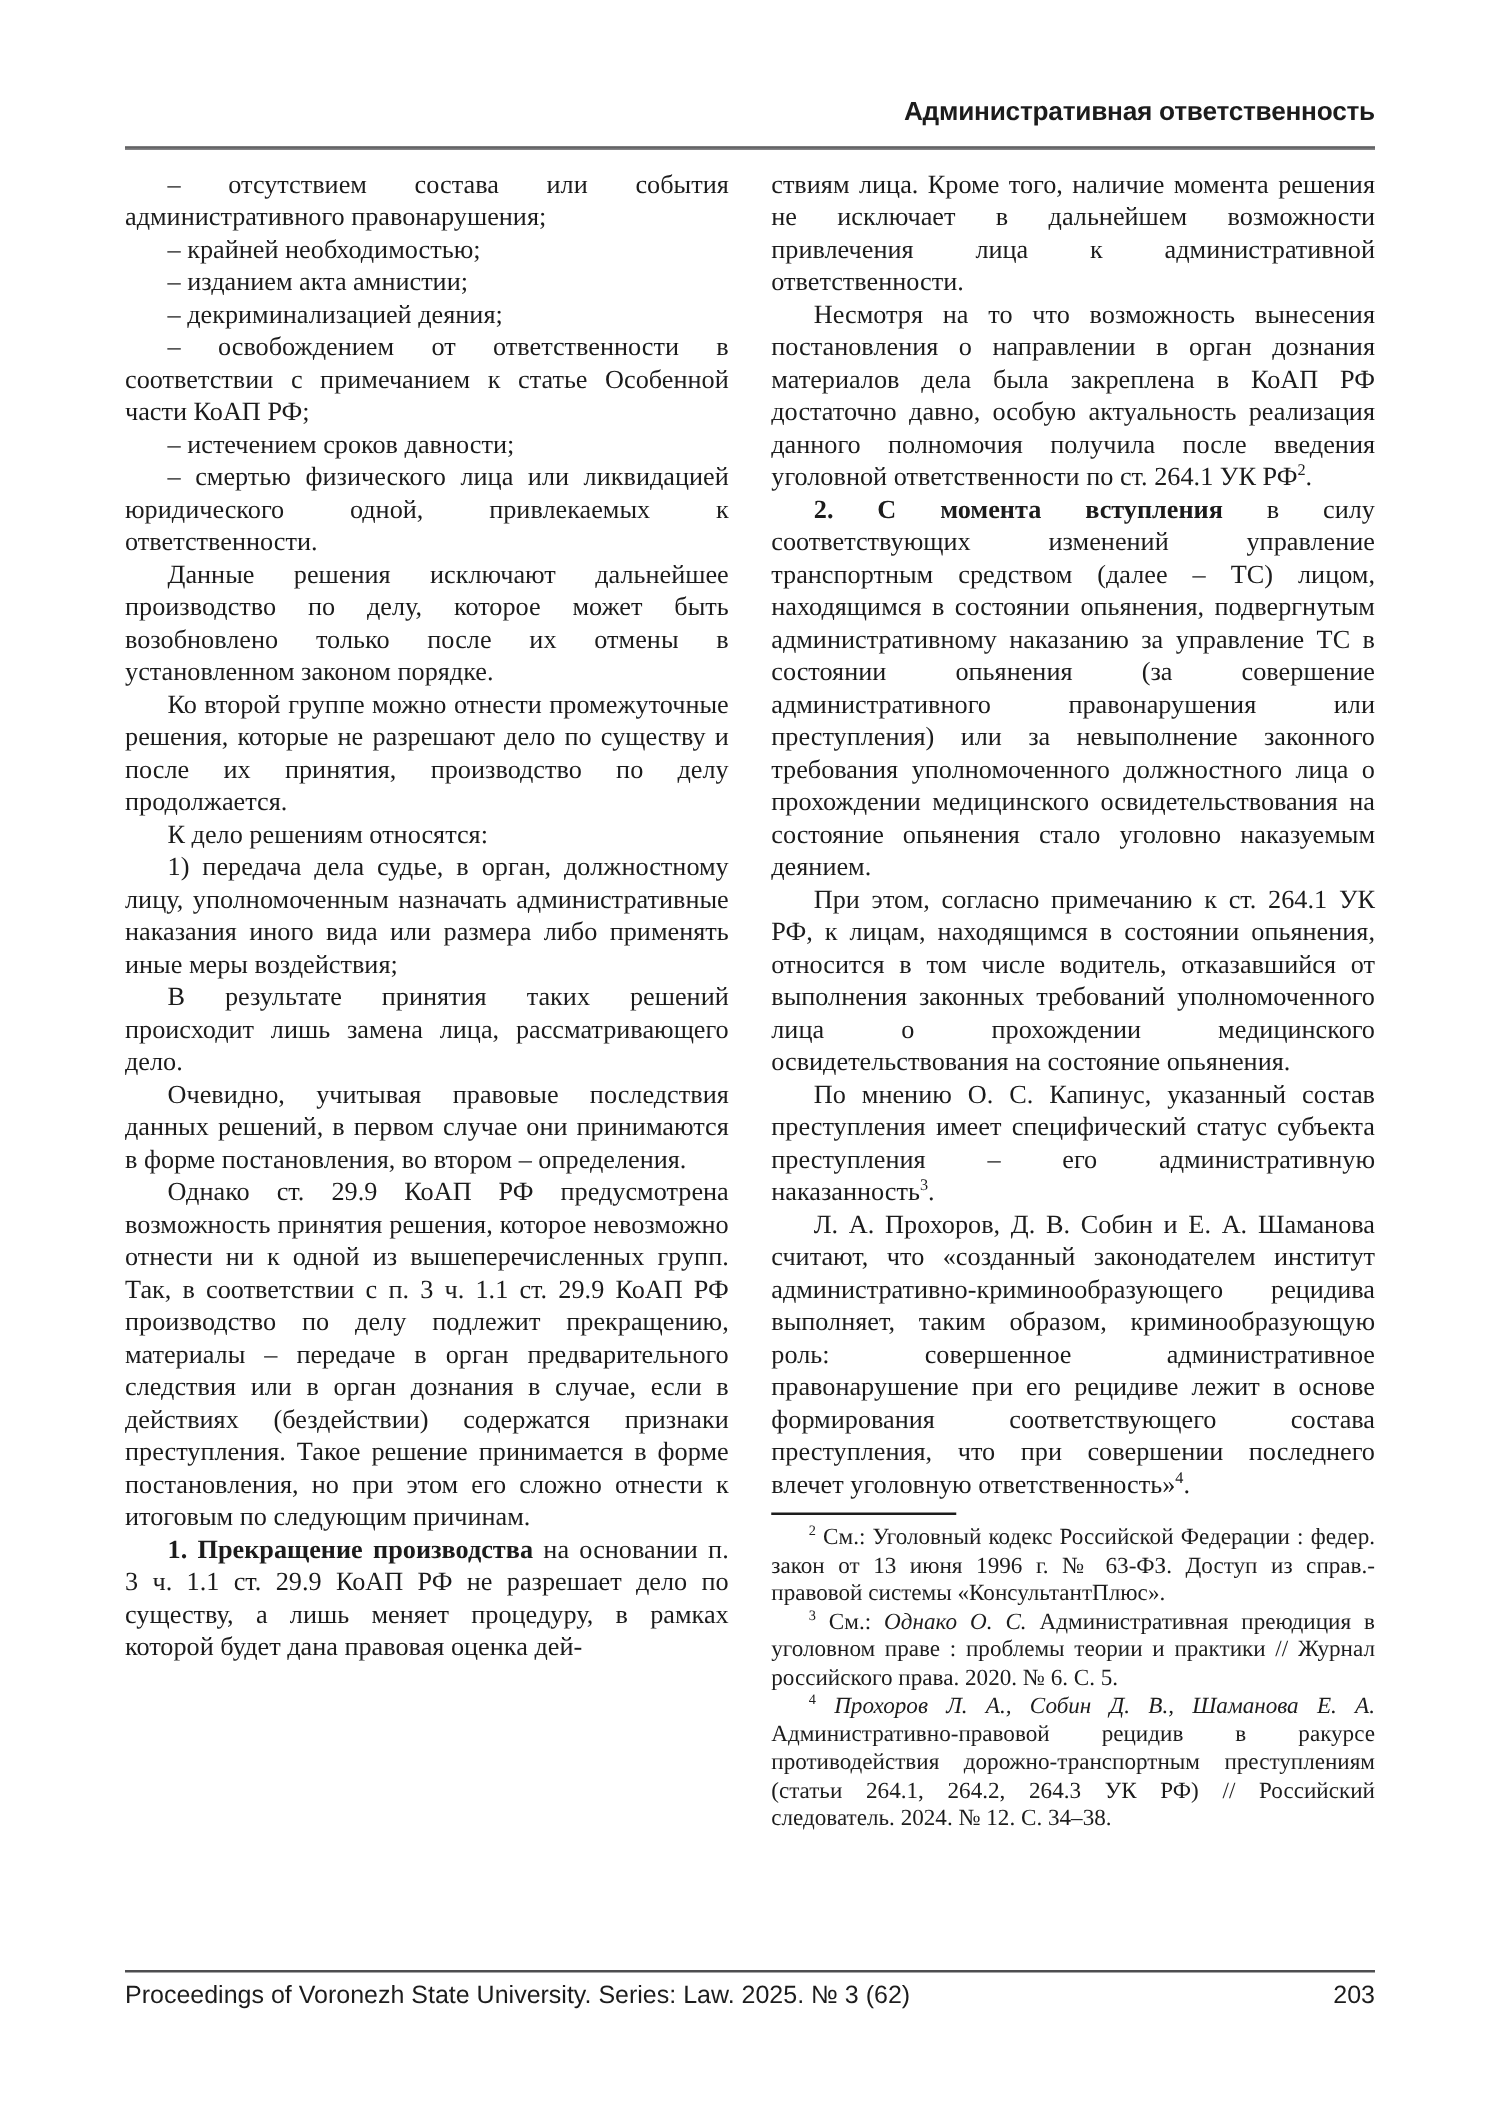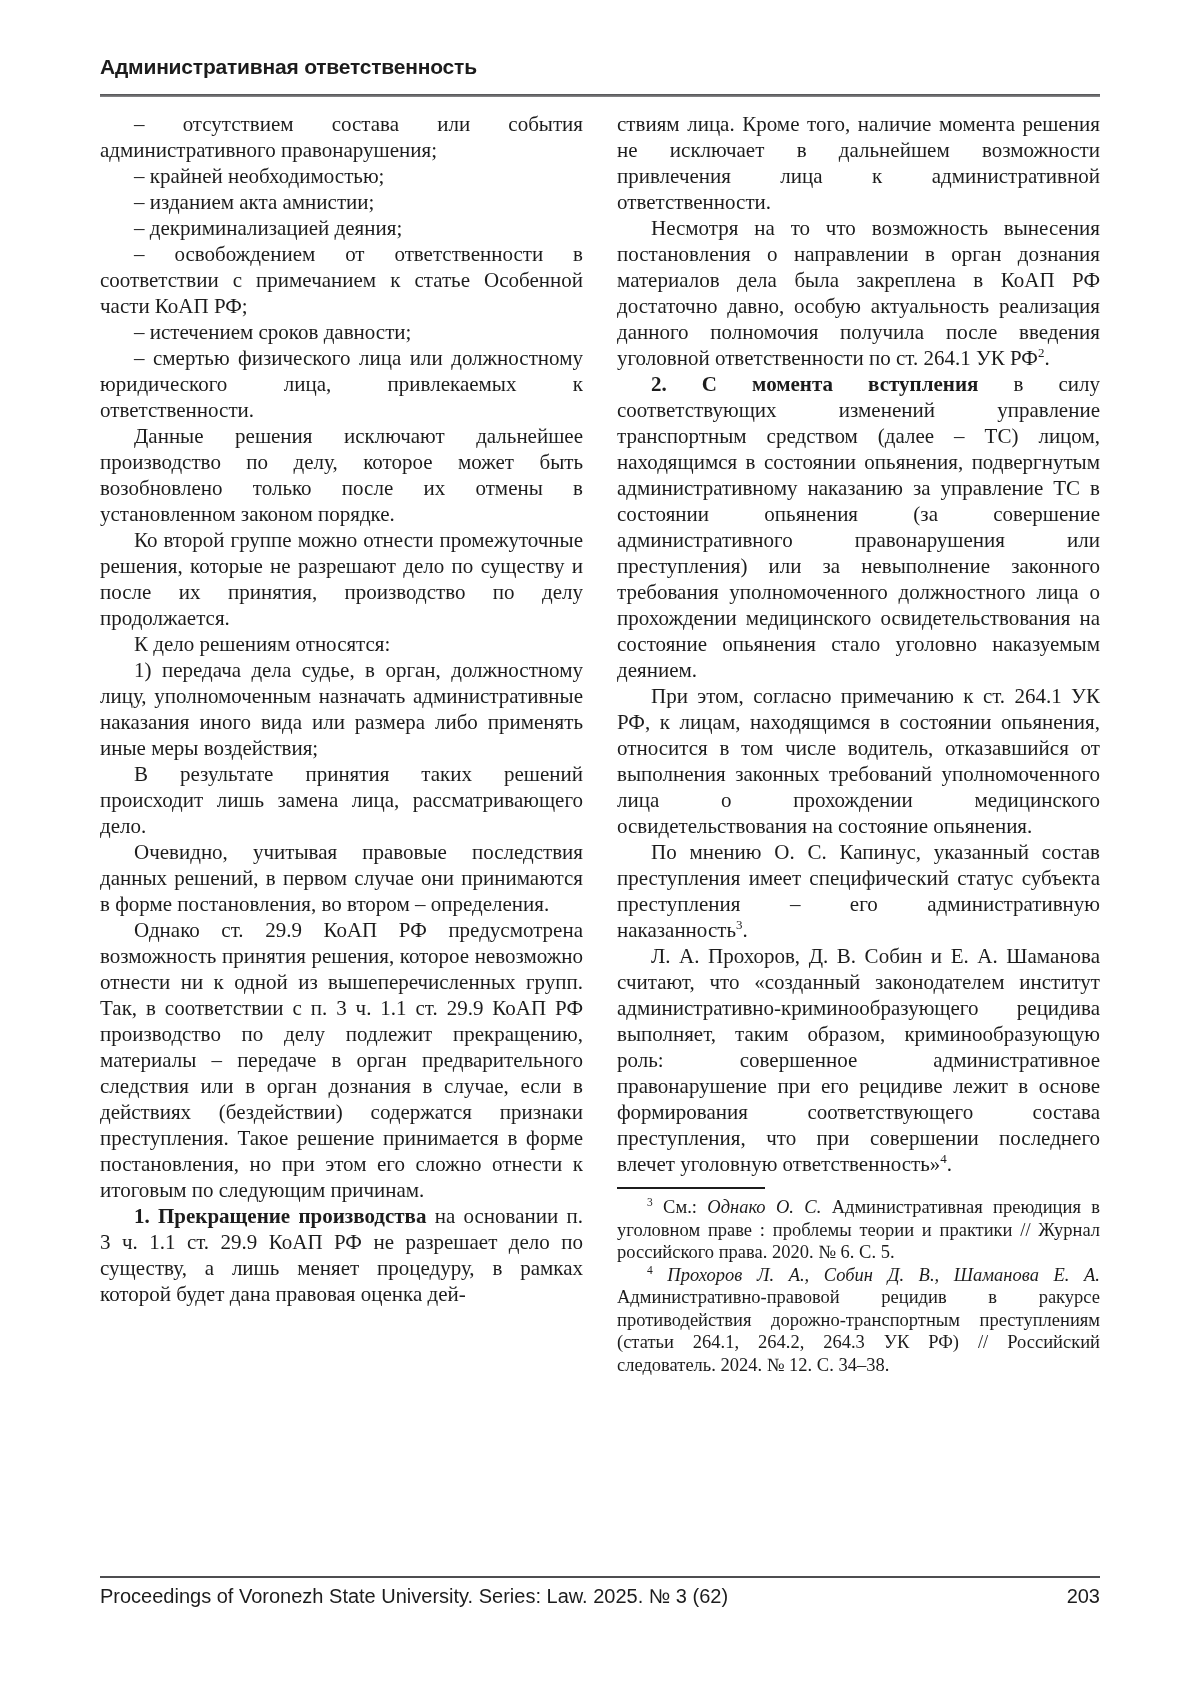--- a/index.html
+++ b/index.html
@@ -6,21 +6,21 @@
   body {
     width: 1200px; height: 1698px;
     background: #ffffff;
     color: #1c1c1c;
     font-family: "Liberation Serif", "DejaVu Serif", serif;
     position: relative;
     overflow: hidden;
   }
   .page { padding: 0 100px; position: relative; height: 100%; box-sizing: border-box; }
 
-  .header { padding-top: 56px; }
+  .header { padding-top: 79px; text-align: right; }
   .header-title {
     font-family: "Liberation Sans", "DejaVu Sans", sans-serif;
     font-weight: bold;
     font-size: 21px;
     line-height: 22px;
     letter-spacing: -0.2px;
   }
   .header-rule {
     margin-top: 16px;
     height: 3px;
@@ -88,21 +88,21 @@
   <div class="header-rule"></div>
 
   <div class="columns">
     <div class="column" lang="ru">
         <p class="para"><span>– отсутствием состава или события административного правонарушения;</span></p>
         <p class="para"><span>– крайней необходимостью;</span></p>
         <p class="para"><span>– изданием акта амнистии;</span></p>
         <p class="para"><span>– декриминализацией деяния;</span></p>
         <p class="para"><span>– освобождением от ответственности в соответствии с примечанием к статье Особенной части КоАП РФ;</span></p>
         <p class="para"><span>– истечением сроков давности;</span></p>
-        <p class="para"><span>– смертью физического лица или должностному юридического лица, привлекаемых к ответственности.</span></p>
+        <p class="para"><span>– смертью физического лица или ликвидацией юридического одной, привлекаемых к ответственности.</span></p>
         <p class="para"><span>Данные решения исключают дальнейшее производство по делу, которое может быть возобновлено только после их отмены в установленном законом порядке.</span></p>
         <p class="para"><span>Ко второй группе можно отнести промежуточные решения, которые не разрешают дело по существу и после их принятия, производство по делу продолжается.</span></p>
         <p class="para"><span>К дело решениям относятся:</span></p>
         <p class="para"><span>1) передача дела судье, в орган, должностному лицу, уполномоченным назначать административные наказания иного вида или размера либо применять иные меры воздействия;</span></p>
         <p class="para"><span>В результате принятия таких решений происходит лишь замена лица, рассматривающего дело.</span></p>
         <p class="para"><span>Очевидно, учитывая правовые последствия данных решений, в первом случае они принимаются в форме постановления, во втором – определения.</span></p>
         <p class="para"><span>Однако ст. 29.9 КоАП РФ предусмотрена возможность принятия решения, которое невозможно отнести ни к одной из вышеперечисленных групп. Так, в соответствии с п. 3 ч. 1.1 ст. 29.9 КоАП РФ производство по делу подлежит прекращению, материалы – передаче в орган предварительного следствия или в орган дознания в случае, если в действиях (бездействии) содержатся признаки преступления. Такое решение принимается в форме постановления, но при этом его сложно отнести к итоговым по следующим причинам.</span></p>
         <p class="para"><b>1. Прекращение производства</b><span> на основании п. 3 ч. 1.1 ст. 29.9 КоАП РФ не разрешает дело по существу, а лишь меняет процедуру, в рамках которой будет дана правовая оценка дей-</span></p>
       </div>
 
@@ -110,20 +110,21 @@
       <div>
           <p class="para noindent"><span>ствиям лица. Кроме того, наличие момента решения не исключает в дальнейшем возможности привлечения лица к административной ответственности.</span></p>
           <p class="para"><span>Несмотря на то что возможность вынесения постановления о направлении в орган дознания материалов дела была закреплена в КоАП РФ достаточно давно, особую актуальность реализация данного полномочия получила после введения уголовной ответственности по ст. 264.1 УК РФ</span><sup>2</sup><span>.</span></p>
           <p class="para"><b>2. С момента вступления</b><span> в силу соответствующих изменений управление транспортным средством (далее – ТС) лицом, находящимся в состоянии опьянения, подвергнутым административному наказанию за управление ТС в состоянии опьянения (за совершение административного правонарушения или преступления) или за невыполнение законного требования уполномоченного должностного лица о прохождении медицинского освидетельствования на состояние опьянения стало уголовно наказуемым деянием.</span></p>
           <p class="para"><span>При этом, согласно примечанию к ст. 264.1 УК РФ, к лицам, находящимся в состоянии опьянения, относится в том числе водитель, отказавшийся от выполнения законных требований уполномоченного лица о прохождении медицинского освидетельствования на состояние опьянения.</span></p>
           <p class="para"><span>По мнению О. С. Капинус, указанный состав преступления имеет специфический статус субъекта преступления – его административную наказанность</span><sup>3</sup><span>.</span></p>
           <p class="para"><span>Л. А. Прохоров, Д. В. Собин и Е. А. Шаманова считают, что «созданный законодателем институт административно-криминообразующего рецидива выполняет, таким образом, криминообразующую роль: совершенное административное правонарушение при его рецидиве лежит в основе формирования соответствующего состава преступления, что при совершении последнего влечет уголовную ответственность»</span><sup>4</sup><span>.</span></p>
         </div>
       <div class="footnote-sep"></div>
       <div class="footnotes" lang="ru">
+          <p class="footnote"><sup>2</sup><span> См.: Уголовный кодекс Российской Федерации : федер. закон от 13 июня 1996 г. № 63-ФЗ. Доступ из справ.-правовой системы «КонсультантПлюс».</span></p>
           <p class="footnote"><sup>3</sup><span> См.: </span><i>Однако О. С.</i><span> Административная преюдиция в уголовном праве : проблемы теории и практики // Журнал российского права. 2020. № 6. С. 5.</span></p>
           <p class="footnote"><sup>4</sup><span> </span><i>Прохоров Л. А., Собин Д. В., Шаманова Е. А.</i><span> Административно-правовой рецидив в ракурсе противодействия дорожно-транспортным преступлениям (статьи 264.1, 264.2, 264.3 УК РФ) // Российский следователь. 2024. № 12. С. 34–38.</span></p>
         </div>
     </div>
   </div>
 
   <div class="footer">
     <span>Proceedings of Voronezh State University. Series: Law. 2025. № 3 (62)</span>
     <span>203</span>
   </div>

